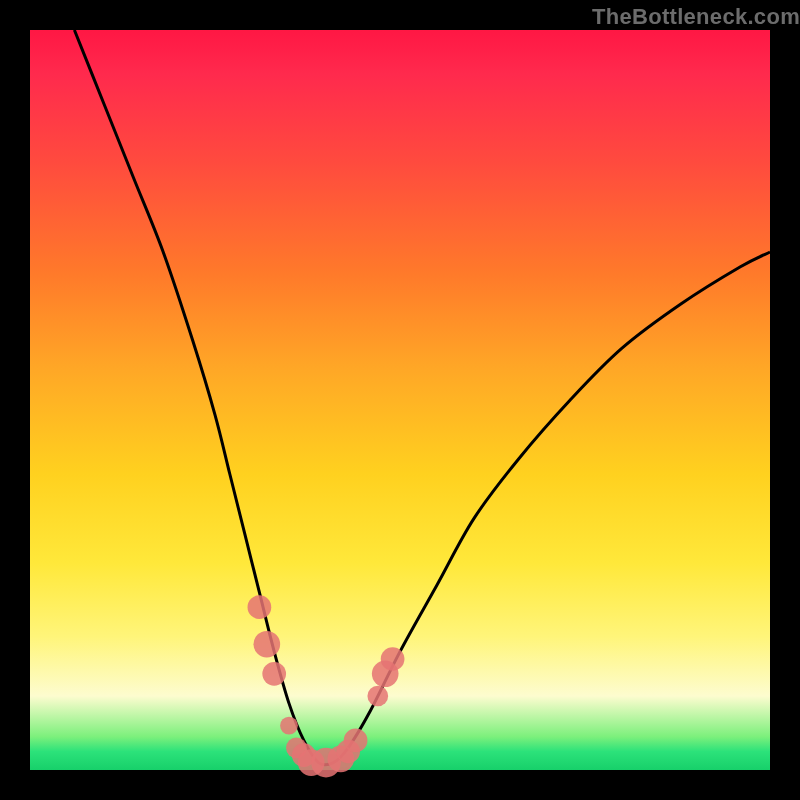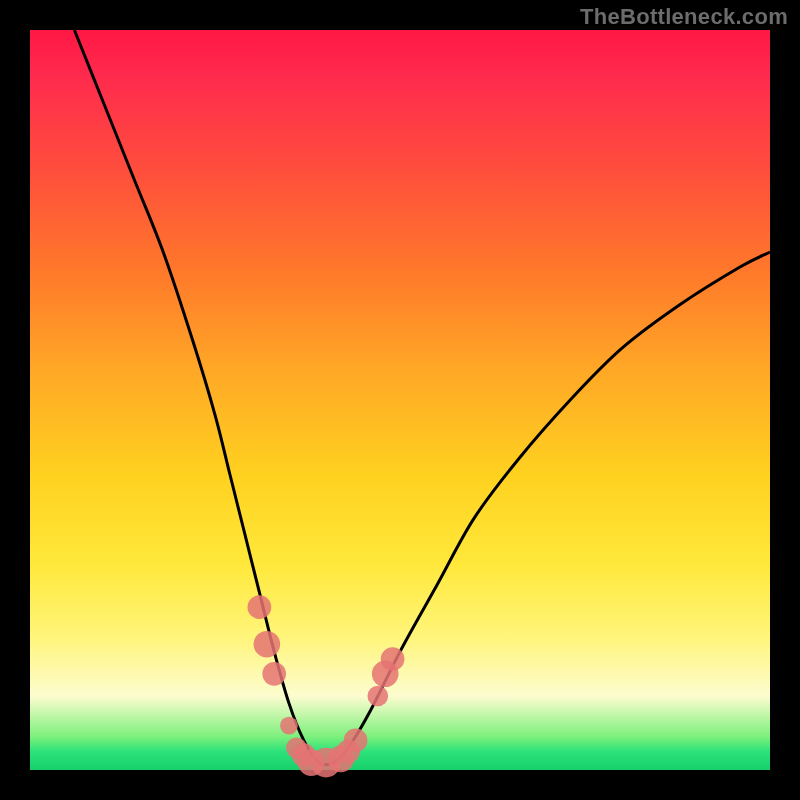--- a/index.html
+++ b/index.html
@@ -35,21 +35,21 @@
       #fff57a 82%,
       #fdfccf 90%,
       #7cf07c 95.5%,
       #2ce27a 97.5%,
       #17d06a 100%
     );
   }
   .watermark {
     position: absolute;
     top: 4px;
-    right: 12px;
+    right: 0;
     color: #6c6c6c;
     font-size: 22px;
     font-weight: 600;
     letter-spacing: 0.3px;
     user-select: none;
   }
   svg.curve {
     position: absolute;
     left: 0; top: 0;
     width: 740px;

